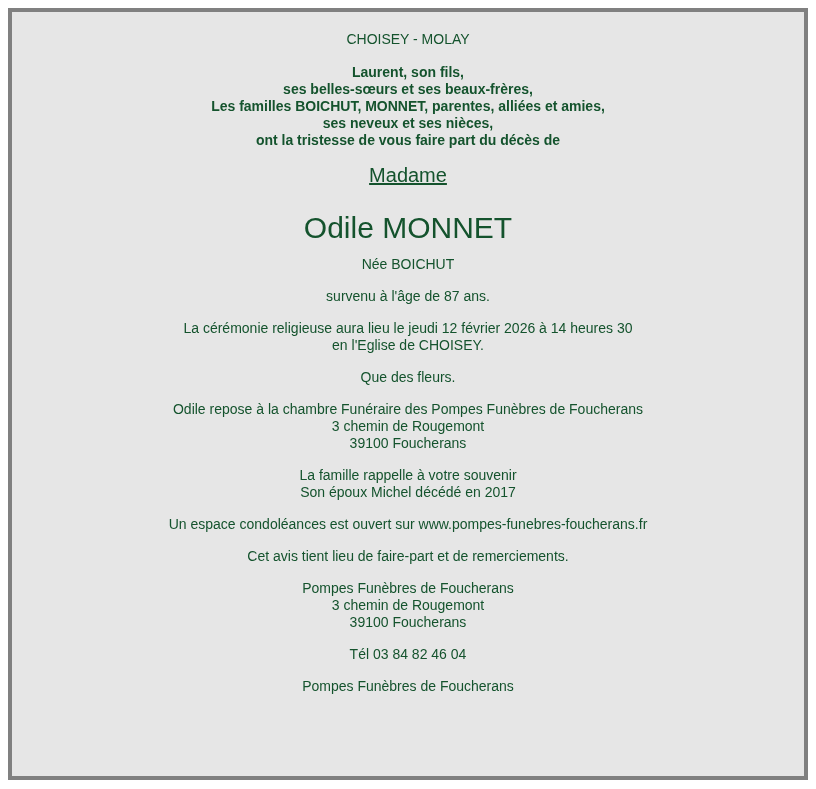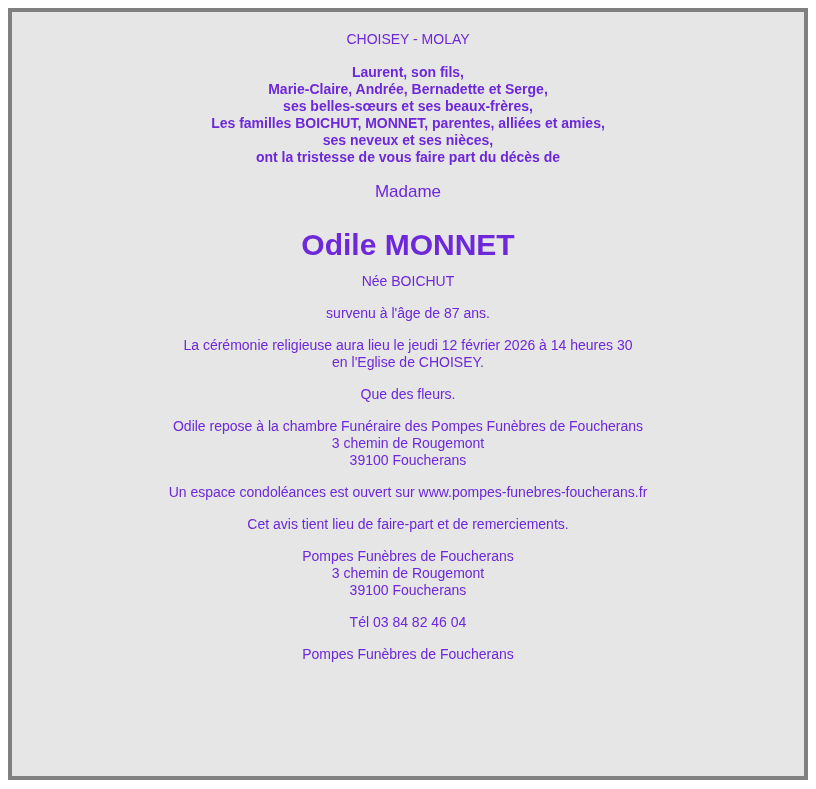--- a/index.html
+++ b/index.html
@@ -4,42 +4,41 @@
 <style>
   html, body { margin: 0; padding: 0; background: #ffffff; }
   body { width: 816px; height: 789px; position: relative; overflow: hidden; }
   .frame {
     position: absolute;
     left: 8px; top: 8px;
     width: 792px; height: 764px;
     border: 4px solid #808080;
     background: #e6e6e6;
     font-family: "Liberation Sans", sans-serif;
-    color: #6d28d9;
+    color: #14532d;
     text-align: center;
     font-size: 14px;
     line-height: 17px;
   }
   .block { margin: 0; }
   .town { margin-top: 19px; }
   .family { margin-top: 16px; font-weight: bold; }
-  .title { font-size: 17px; line-height: 22px; margin-top: 15px; }
-  .name { font-size: 30px; line-height: 32px; font-weight: bold; margin-top: 26px; }
+  .title { font-size: 20px; line-height: 22px; margin-top: 15px; text-decoration: underline; }
+  .name { font-size: 30px; line-height: 32px; font-weight: normal; margin-top: 26px; }
   .nee { font-size: 14px; font-weight: normal; line-height: 17px; margin-top: 12px; }
   .gap { margin-top: 15px; }
 </style>
 </head>
 <body>
 
 <div class="frame">
   <p class="block town">CHOISEY - MOLAY</p>
 
   <div class="family">
     <div>Laurent, son fils,</div>
-    <div>Marie-Claire, Andrée, Bernadette et Serge,</div>
     <div>ses belles-sœurs et ses beaux-frères,</div>
     <div>Les familles BOICHUT, MONNET, parentes, alliées et amies,</div>
     <div>ses neveux et ses nièces,</div>
     <div>ont la tristesse de vous faire part du décès de</div>
   </div>
 
   <div class="title">Madame</div>
 
   <div class="name">Odile MONNET</div>
   <div class="nee">Née BOICHUT</div>
@@ -52,20 +51,24 @@
   </div>
 
   <div class="gap">Que des fleurs.</div>
 
   <div class="gap">
     <div>Odile repose à la chambre Funéraire des Pompes Funèbres de Foucherans</div>
     <div>3 chemin de Rougemont</div>
     <div>39100 Foucherans</div>
   </div>
 
+  <div class="gap">
+    <div>La famille rappelle à votre souvenir</div>
+    <div>Son époux Michel décédé en 2017</div>
+  </div>
 
   <div class="gap">Un espace condoléances est ouvert sur www.pompes-funebres-foucherans.fr</div>
 
   <div class="gap">Cet avis tient lieu de faire-part et de remerciements.</div>
 
 
   <div class="gap">
     <div>Pompes Funèbres de Foucherans</div>
     <div>3 chemin de Rougemont</div>
     <div>39100 Foucherans</div>

